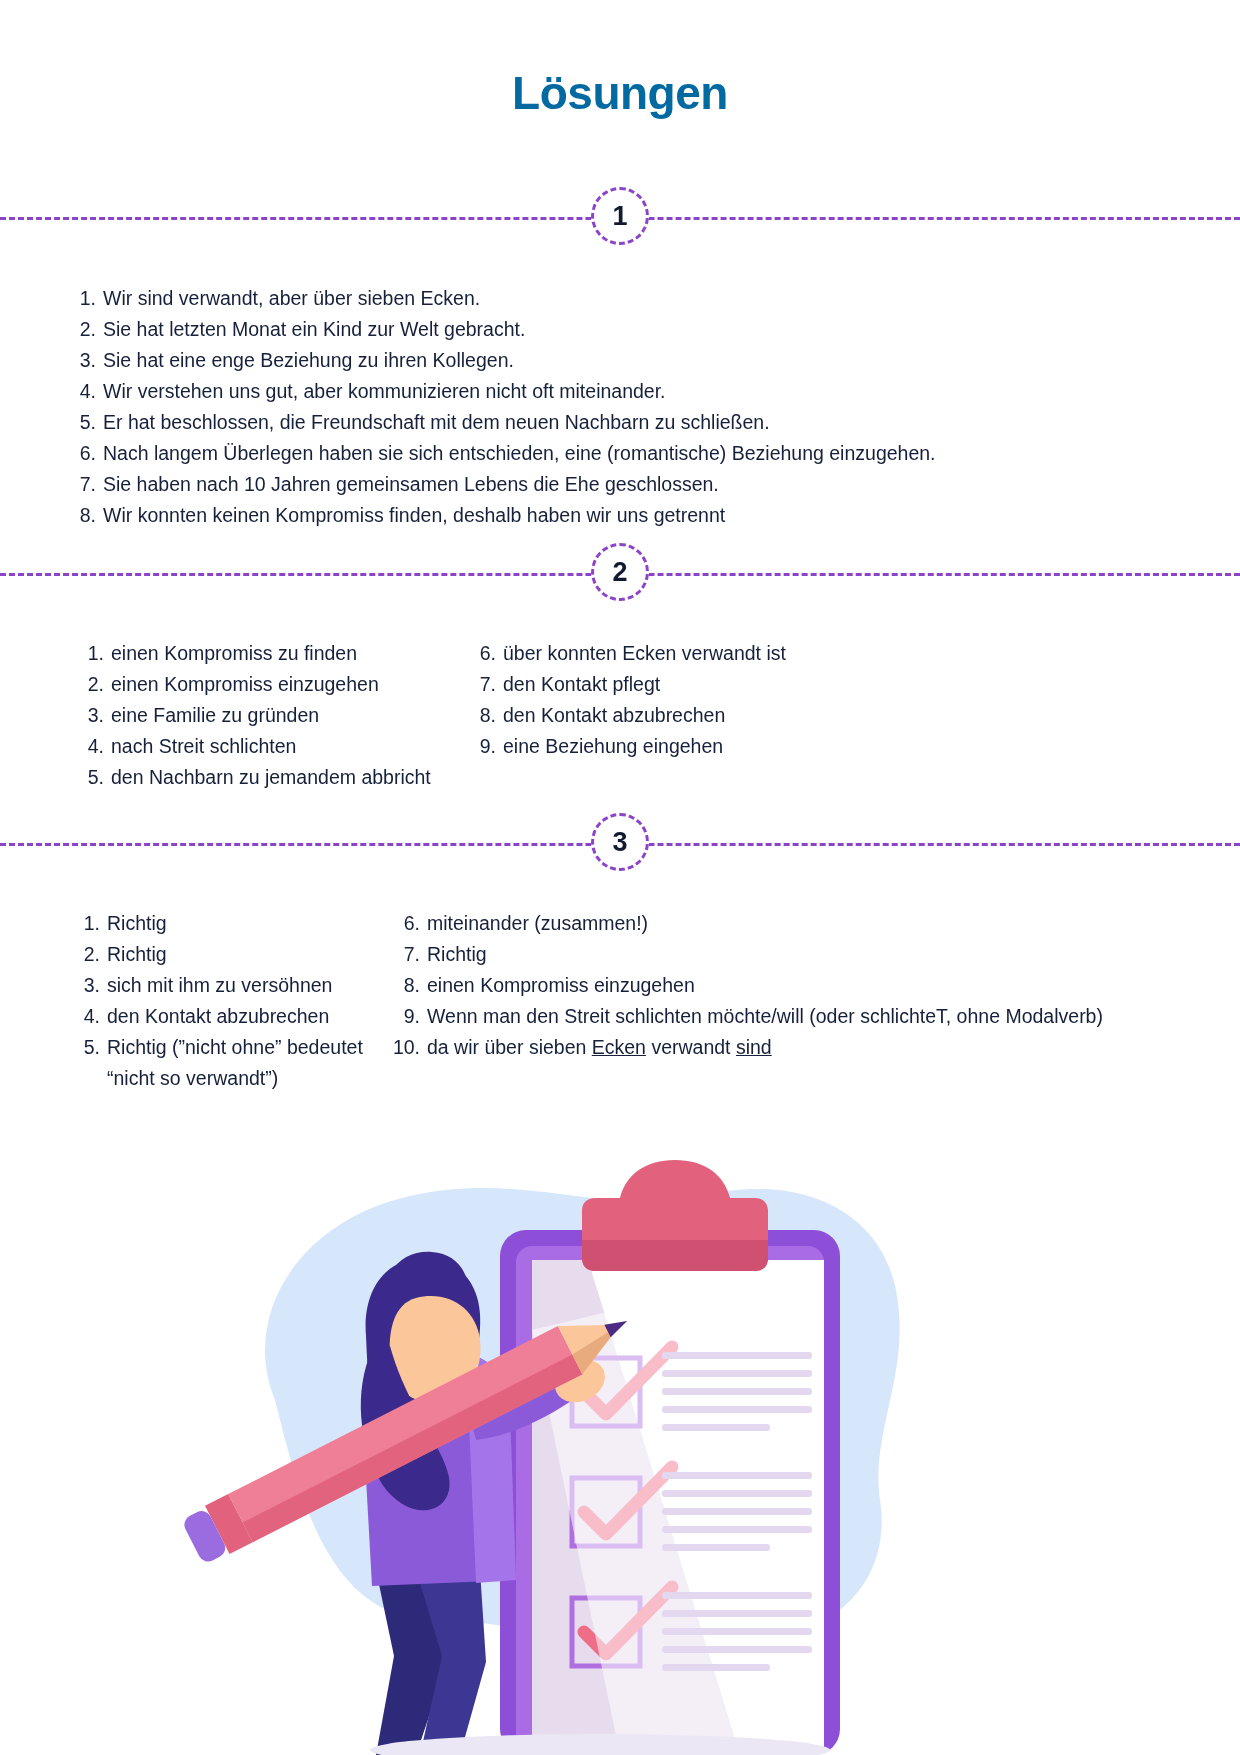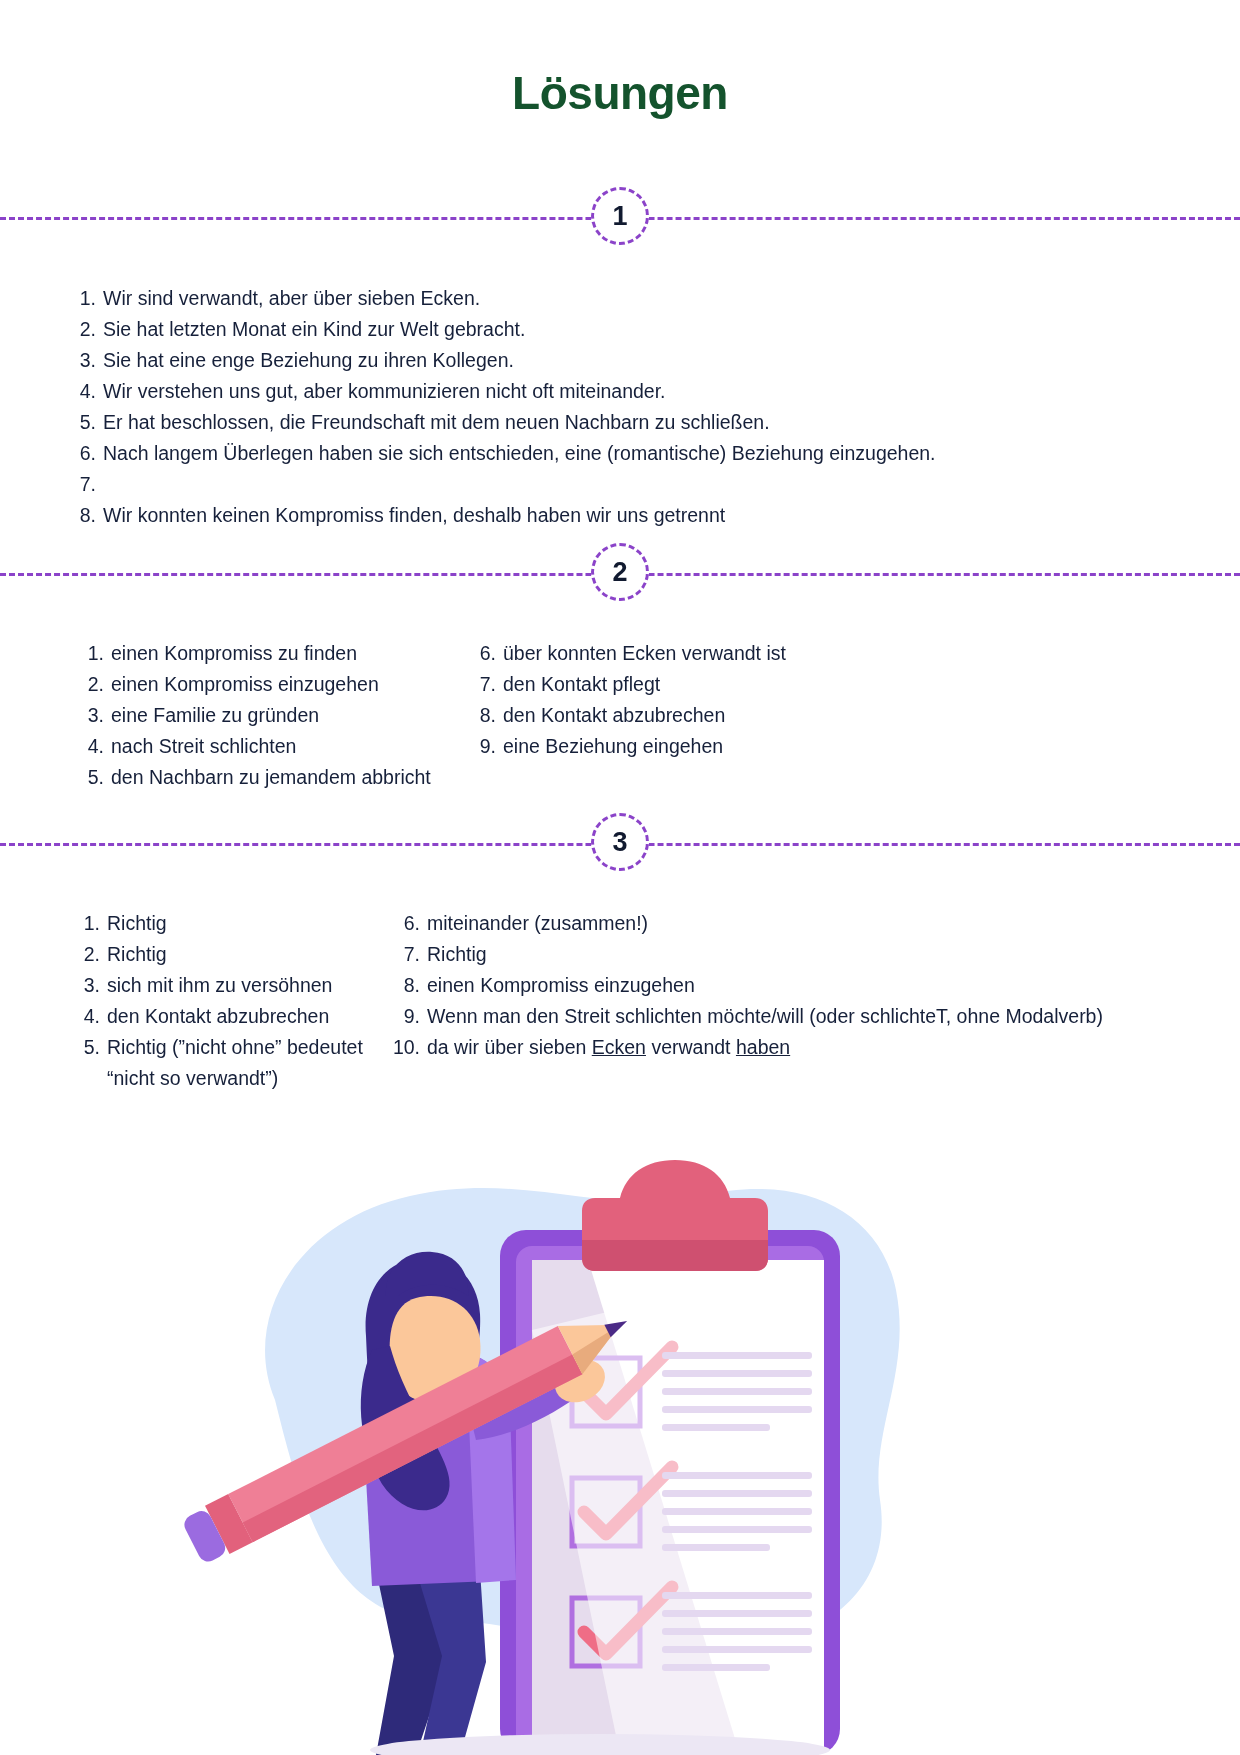--- a/index.html
+++ b/index.html
@@ -19,21 +19,21 @@
   
   .page-title {
     position: absolute;
     top: 66px;
     left: 0;
     width: 100%;
     text-align: center;
     font-size: 46px;
     font-weight: 700;
     letter-spacing: -0.5px;
-    color: #14532d;
+    color: #0369a1;
   }
 
   
   .divider {
     position: absolute;
     left: 0;
     width: 1240px;
     height: 60px;
   }
   .divider .rule {
@@ -148,20 +148,21 @@
   <div class="row">
     <span class="num">5.</span>
     <span class="txt">Er hat beschlossen, die Freundschaft mit dem neuen Nachbarn zu schließen.</span>
   </div>
   <div class="row">
     <span class="num">6.</span>
     <span class="txt">Nach langem Überlegen haben sie sich entschieden, eine (romantische) Beziehung einzugehen.</span>
   </div>
   <div class="row">
     <span class="num">7.</span>
+    <span class="txt">Sie haben nach 10 Jahren gemeinsamen Lebens die Ehe geschlossen.</span>
   </div>
   <div class="row">
     <span class="num">8.</span>
     <span class="txt">Wir konnten keinen Kompromiss finden, deshalb haben wir uns getrennt</span>
   </div>
 </div>
 
 <div class="divider" style="top:543px;">
   <div class="rule"></div>
   <div class="badge">2</div>
@@ -250,21 +251,21 @@
   <div class="row">
     <span class="num">8.</span>
     <span class="txt">einen Kompromiss einzugehen</span>
   </div>
   <div class="row">
     <span class="num">9.</span>
     <span class="txt">Wenn man den Streit schlichten möchte/will (oder schlichteT, ohne Modalverb)</span>
   </div>
   <div class="row">
     <span class="num">10.</span>
-    <span class="txt" id="sec3-item10"><span>da wir über sieben </span><u>Ecken</u><span> verwandt </span><u>haben</u></span>
+    <span class="txt" id="sec3-item10"><span>da wir über sieben </span><u>Ecken</u><span> verwandt </span><u>sind</u></span>
   </div>
 </div>
 
 <svg id="illustration" viewBox="0 0 760 655">
 
   <path fill="#d7e7fb" d="M95 300 C60 215 120 120 230 96 C345 70 430 118 520 96 C620 72 700 110 716 190
            C732 272 690 330 700 400 C712 478 660 536 560 548 C440 563 350 520 255 520
            C150 520 120 400 95 300 Z"></path>
 
   <rect x="320" y="130" width="340" height="525" rx="26" fill="#8e4fd8"></rect>

